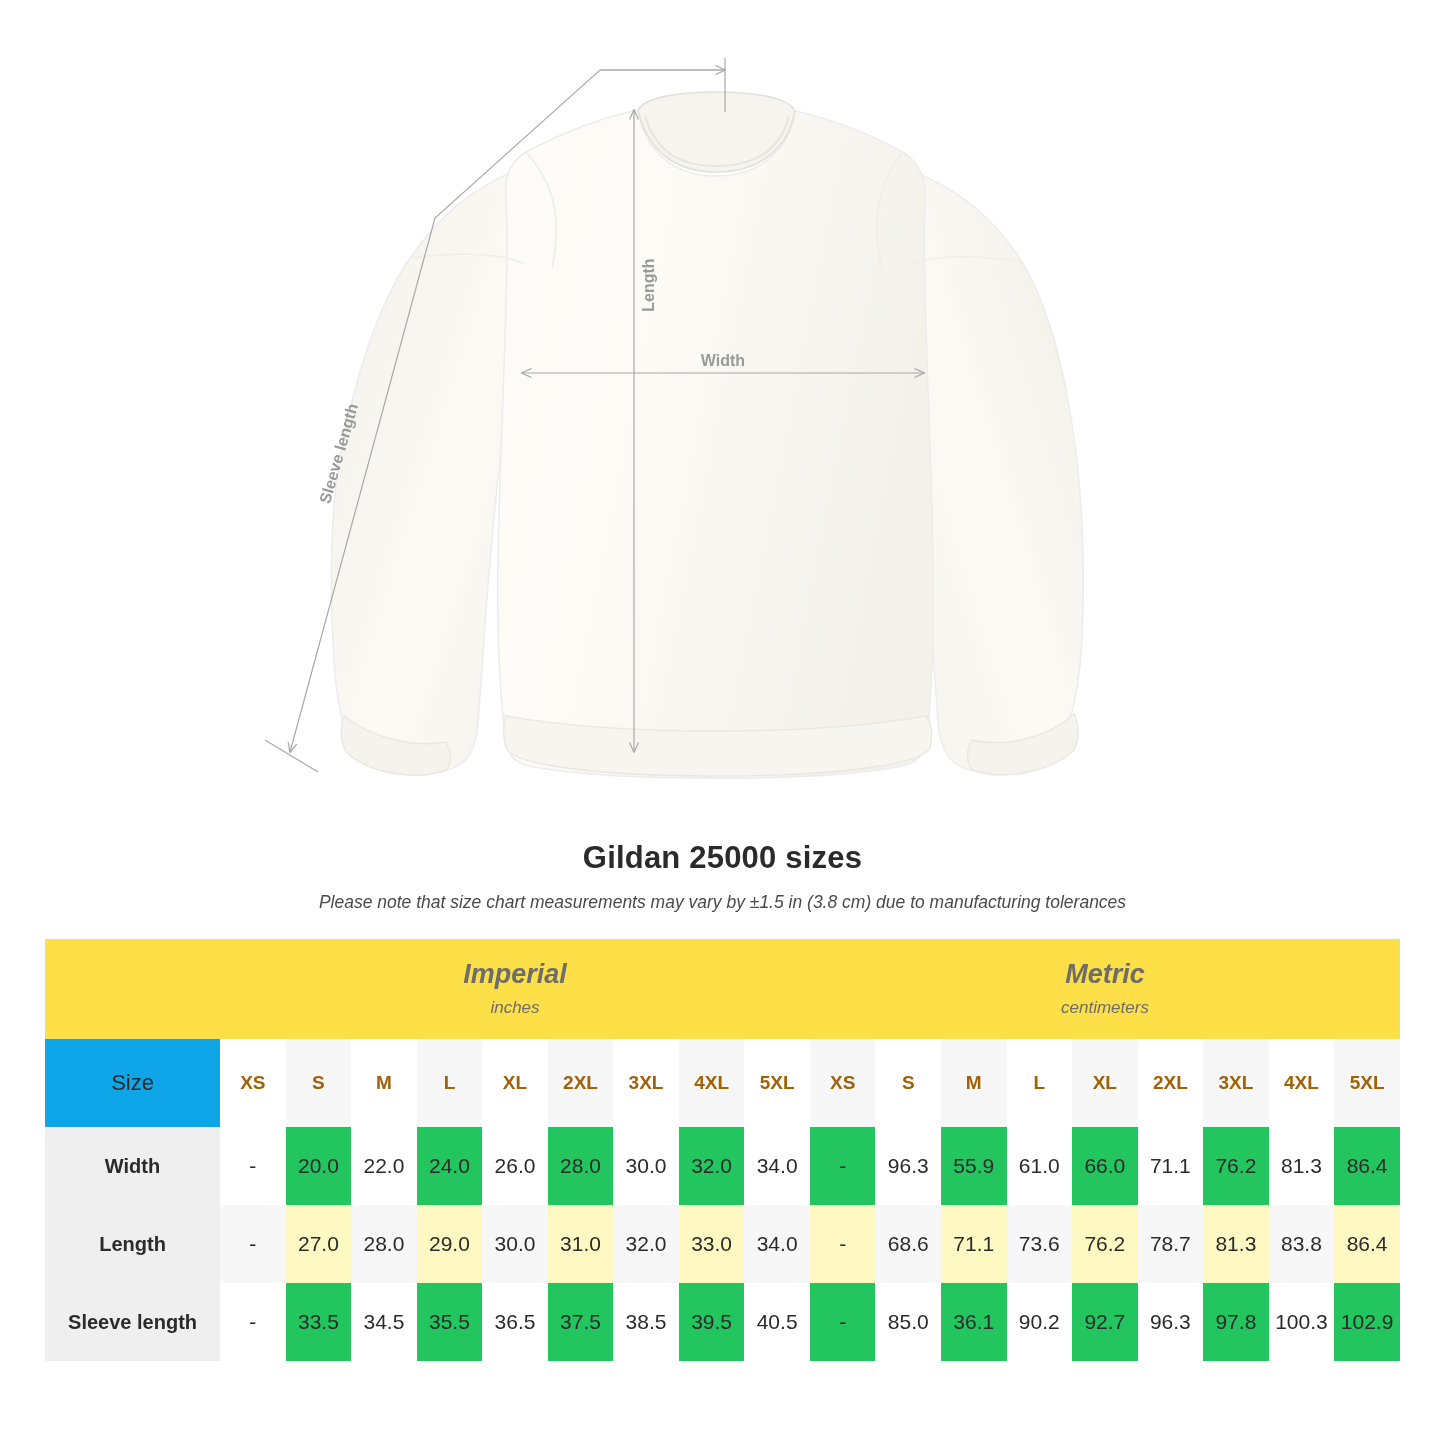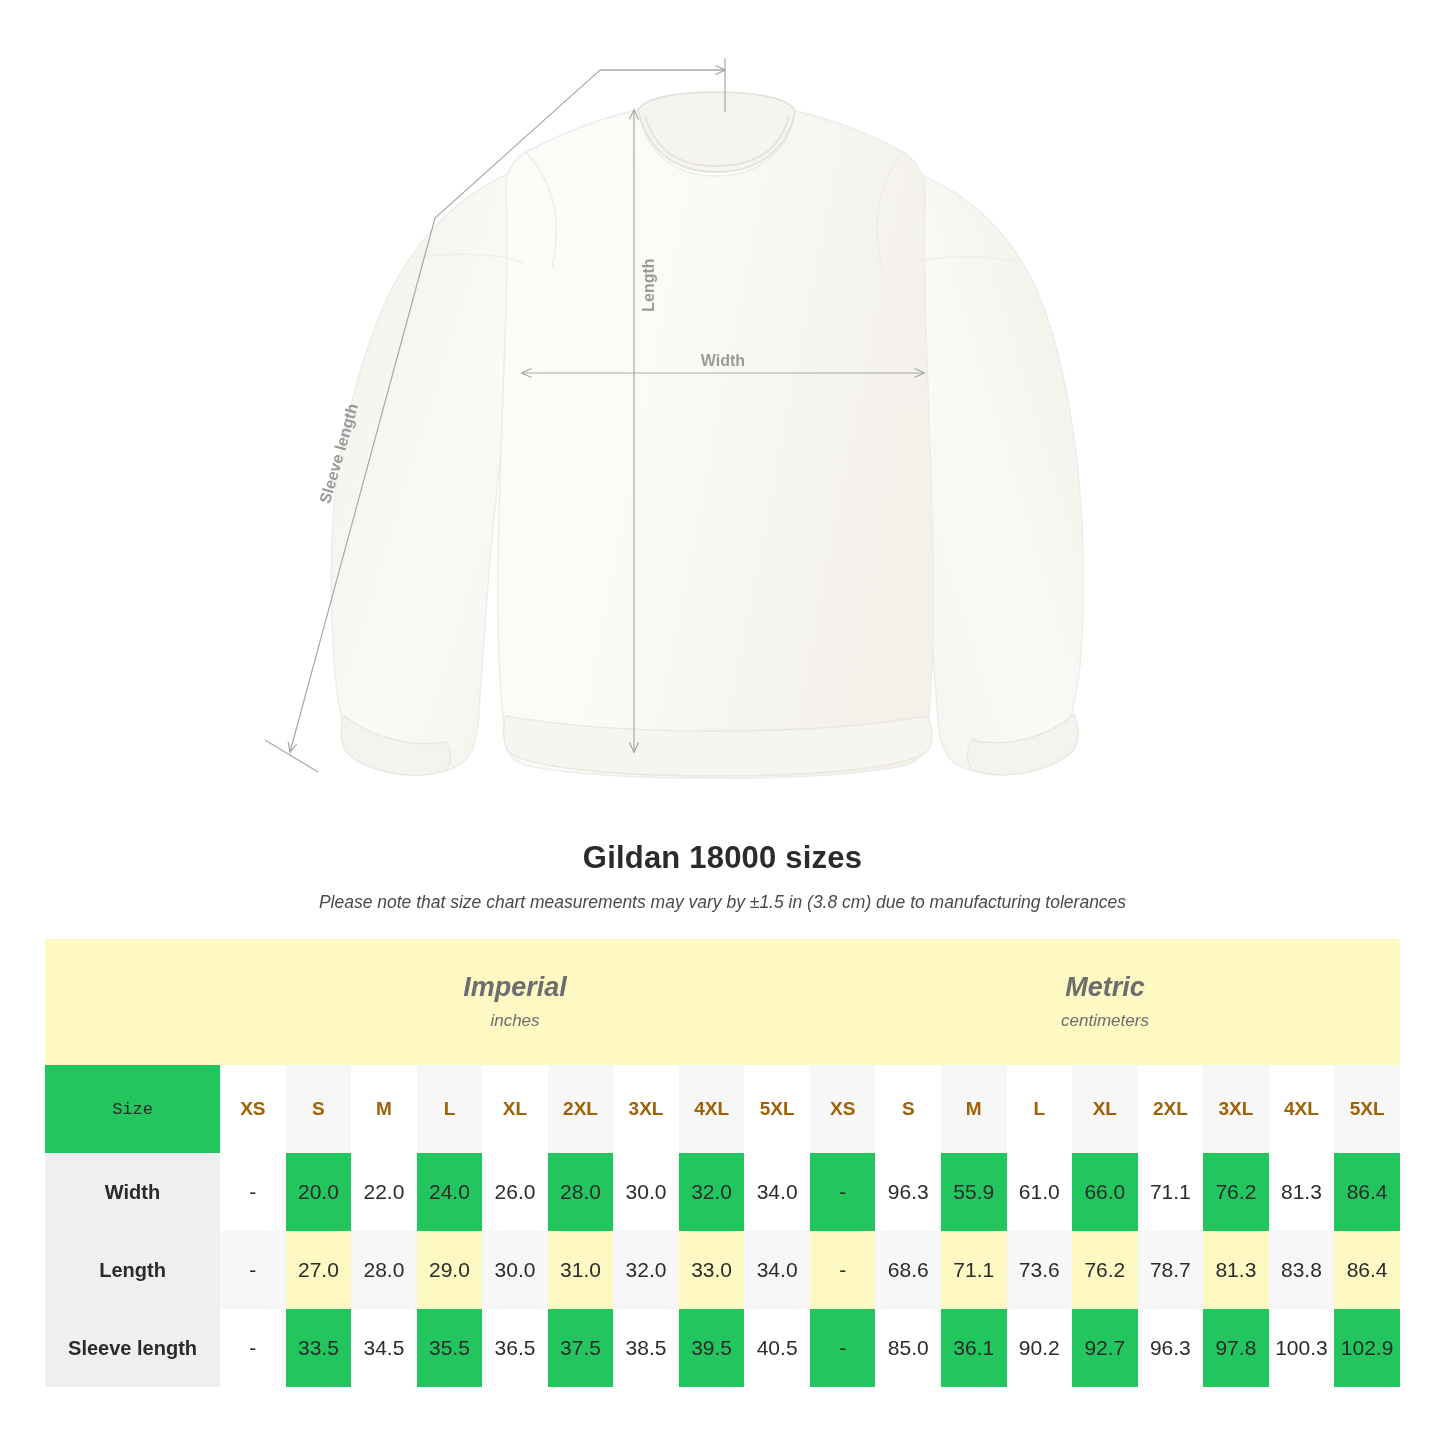--- a/index.html
+++ b/index.html
@@ -57,22 +57,22 @@
     width: 1355px;
     border-collapse: collapse;
     table-layout: fixed;
   }
   table.size-table td, table.size-table th {
     border: 0;
     text-align: center;
     vertical-align: middle;
   }
   .unit-head-row td {
-    background: #fef9c3;
-    height: 126px;
+    background: #fde047;
+    height: 100px;
     padding: 0;
   }
   .unit-title {
     font-size: 27px;
     font-weight: bold;
     font-style: italic;
     color: #6d6d6d;
     line-height: 1.1;
   }
   .unit-sub {
@@ -81,24 +81,23 @@
     color: #6d6d6d;
     margin-top: 8px;
   }
   .head-row td {
     height: 88px;
     font-size: 19px;
     color: #a16207;
     background: #ffffff;
   }
   .head-row td.rowlabel {
-    font-size: 17px;
+    font-size: 22px;
     color: #2b2b2b;
-    background: #22c55e;
-    font-family: Liberation Mono, monospace;
+    background: #0ea5e9;
   }
   .head-row td.sizecell {
     font-weight: bold;
     background: #ffffff;
   }
   .head-row td.sizecell.alt {
     background: #f7f7f7;
   }
   tr.data-row td {
     height: 78px;
@@ -231,21 +230,21 @@
 
       <g>
         <text x="654" y="285" fill="#9a9a9a" font-size="16" font-weight="bold" font-family="Liberation Sans, sans-serif" transform="rotate(-90 654 285)" text-anchor="middle">Length</text>
         <text x="723" y="366" fill="#9a9a9a" font-size="16" font-weight="bold" font-family="Liberation Sans, sans-serif" text-anchor="middle">Width</text>
         <text x="344" y="455" fill="#9a9a9a" font-size="16" font-weight="bold" font-family="Liberation Sans, sans-serif" transform="rotate(-74 344 455)" text-anchor="middle">Sleeve length</text>
       </g>
     </svg>
   </div>
 
   <div class="title-block">
-    <h1 class="chart-title">Gildan 18000 sizes</h1>
+    <h1 class="chart-title">Gildan 25000 sizes</h1>
     <div class="chart-note">Please note that size chart measurements may vary by ±1.5 in (3.8 cm) due to manufacturing tolerances</div>
   </div>
 
   <div class="table-wrap">
     <table class="size-table">
       <colgroup>
         <col class="col-label">
         <col class="col-val">
           <col class="col-val">
           <col class="col-val">

